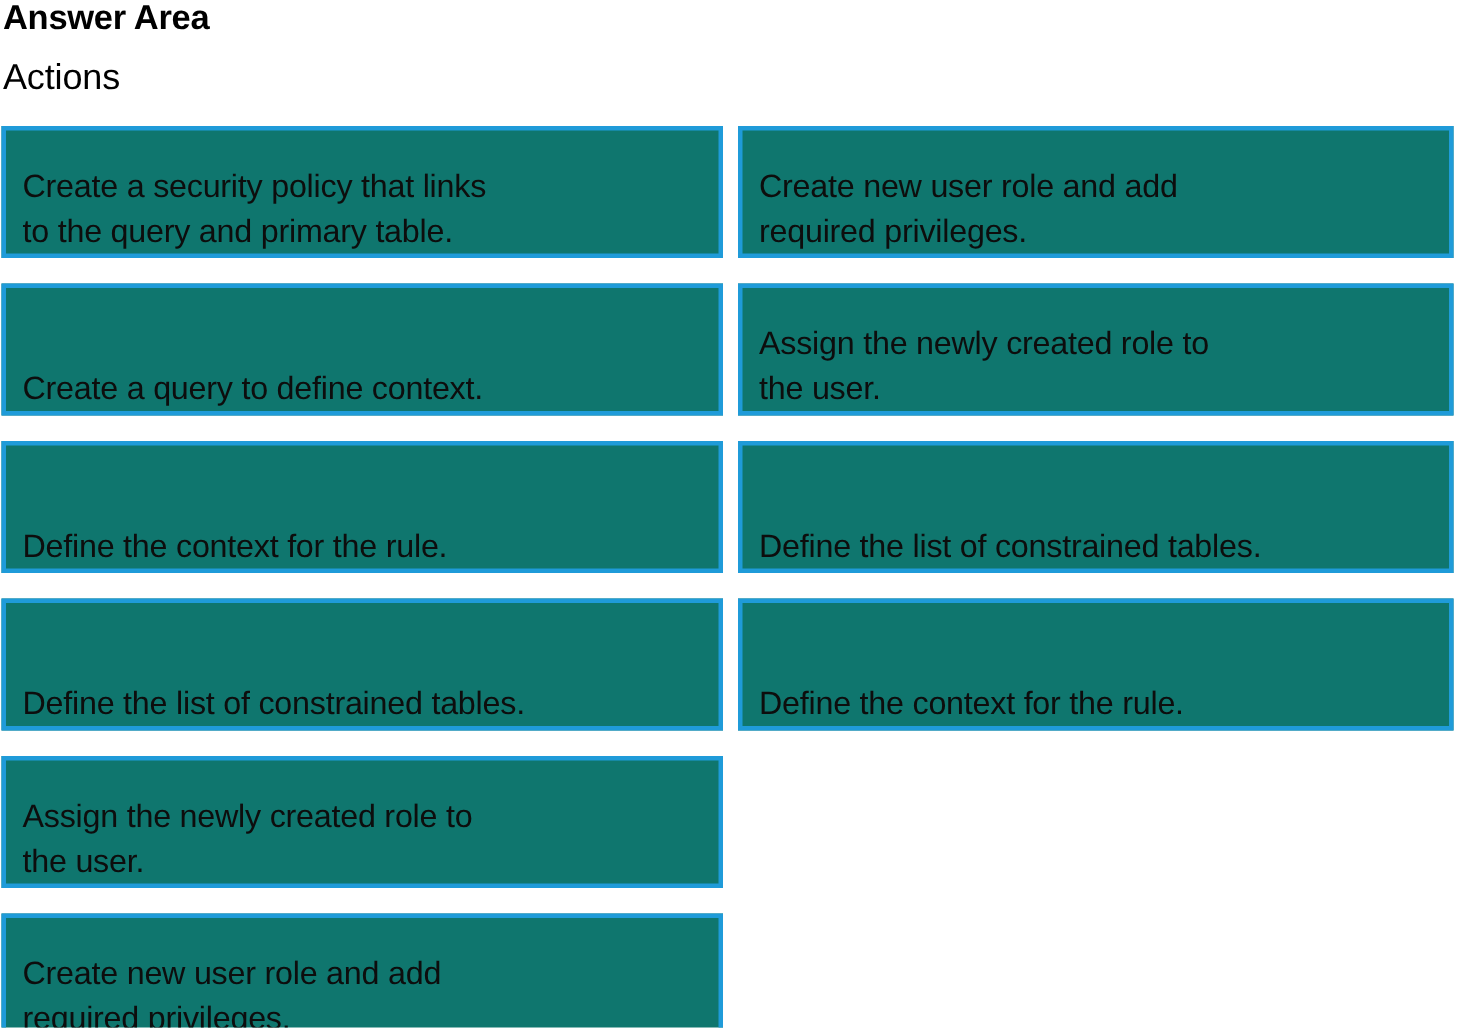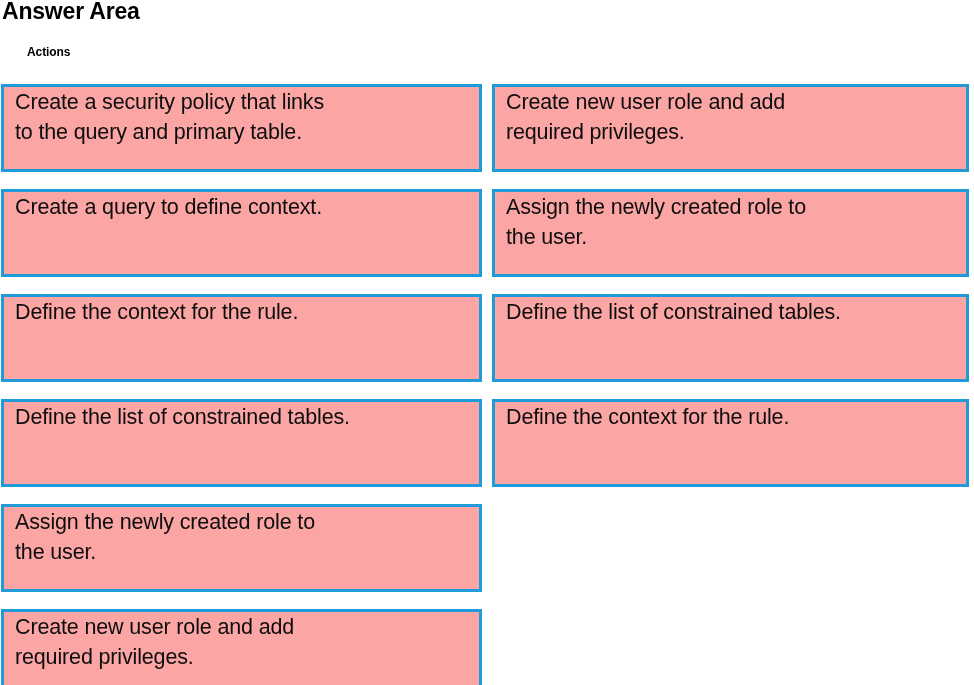--- a/index.html
+++ b/index.html
@@ -27,43 +27,42 @@
     letter-spacing: -0.2px;
     line-height: 26px;
     color: #000000;
     white-space: nowrap;
   }
 
   #section-label {
     position: absolute;
     left: 2px;
     top: 40px;
-    font-size: 12px;
-    font-weight: bold;
+    font-size: 24px;
+    font-weight: normal;
     letter-spacing: -0.1px;
     line-height: 24px;
     color: #000000;
     white-space: nowrap;
-    margin-left: 25px;
   }
 
   .column {
     position: absolute;
     top: 84px;
   }
   #column-left  { left: 1px;   width: 481px; }
   #column-right { left: 492px; width: 477px; }
 
   .action-card {
     box-sizing: border-box;
     width: 100%;
     border: 3px solid #1f9bd9;
-    background: #fca5a5;
+    background: #0f766e;
     display: flex;
-    align-items: flex-start;
+    align-items: flex-end;
     padding: 0 11px;
     overflow: hidden;
   }
   .action-card + .action-card {
     margin-top: 17px;
   }
   .action-card.h1 { height: 88px; }
   .action-card.h2 { height: 88px; }
 
   .action-text {

